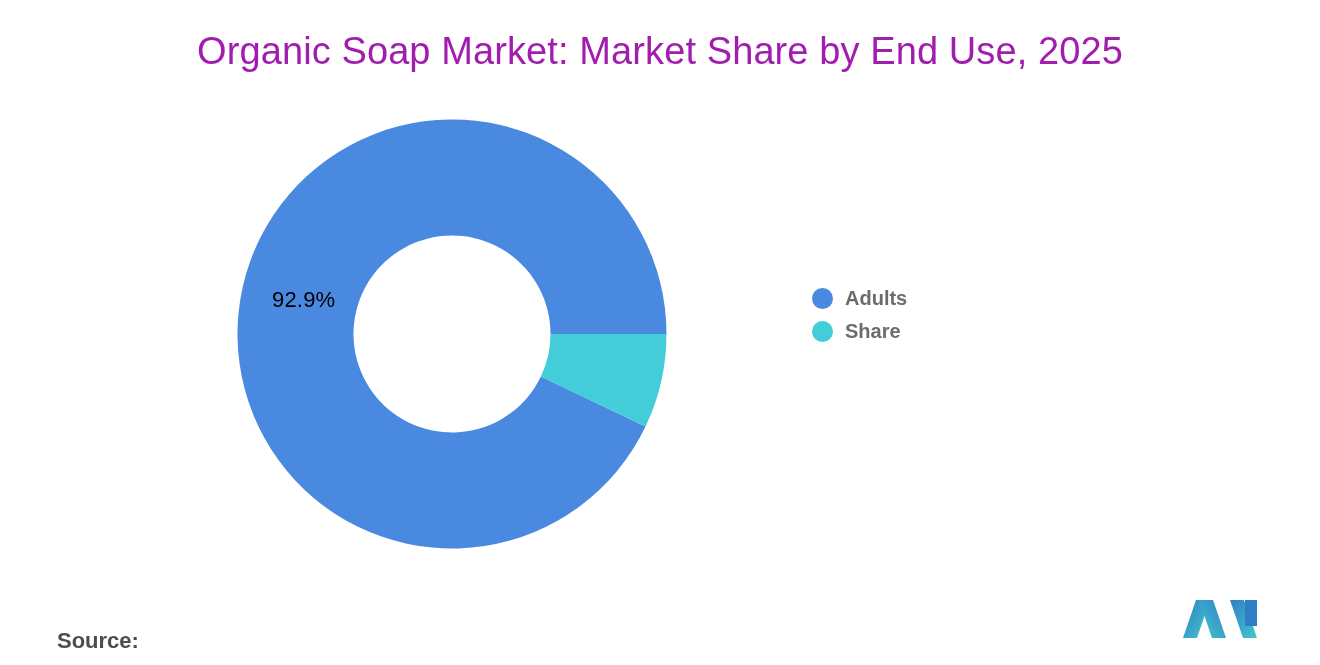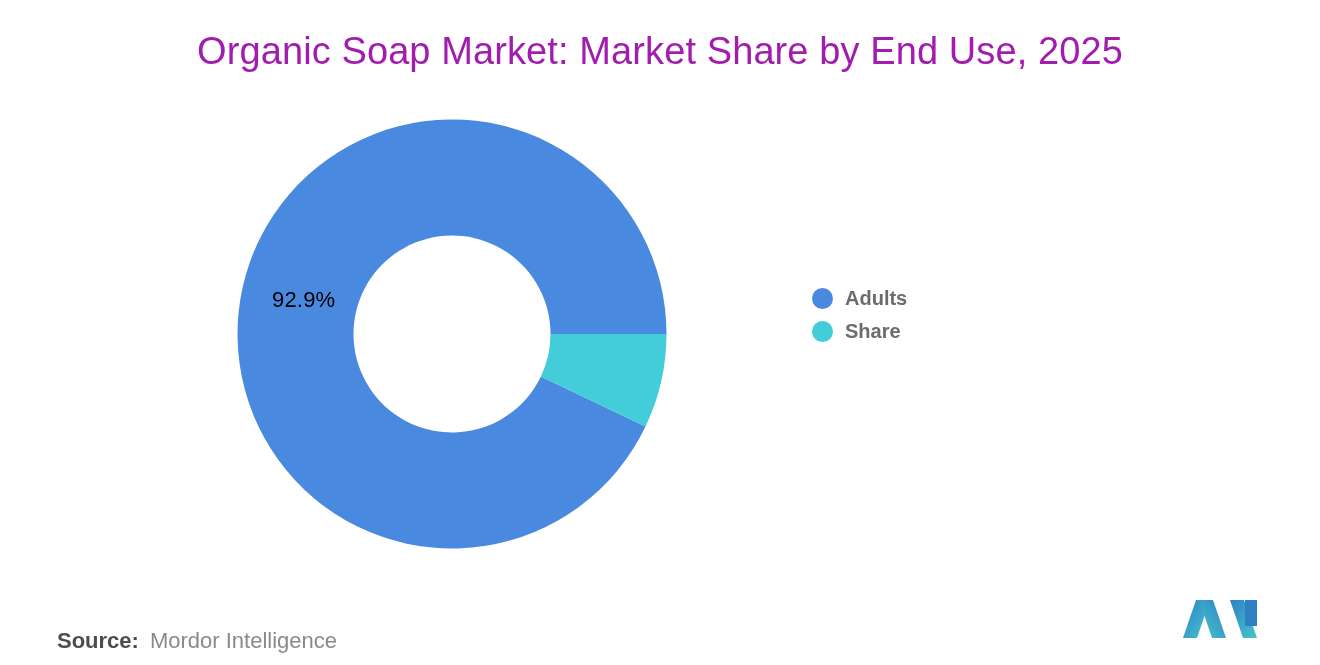--- a/index.html
+++ b/index.html
@@ -134,21 +134,20 @@
     <span class="legend-label">Adults</span>
   </div>
   <div class="legend-row">
     <span class="legend-swatch" style="background:#42cdd8;"></span>
     <span class="legend-label">Share</span>
   </div>
 </div>
 
 <div id="source-line">
   <span id="source-key">Source:</span>
-  <span id="source-value">Mordor Intelligence</span>
 </div>
 
 <div id="brand-logo">
   <svg width="74" height="42" viewBox="0 0 74 42" xmlns="http://www.w3.org/2000/svg">
     <defs>
       <linearGradient id="lgA" x1="0" y1="0" x2="1" y2="1">
         <stop offset="0%" stop-color="#2f7fc4"></stop>
         <stop offset="100%" stop-color="#45c8cd"></stop>
       </linearGradient>
       <linearGradient id="lgB" x1="0" y1="1" x2="1" y2="0">

